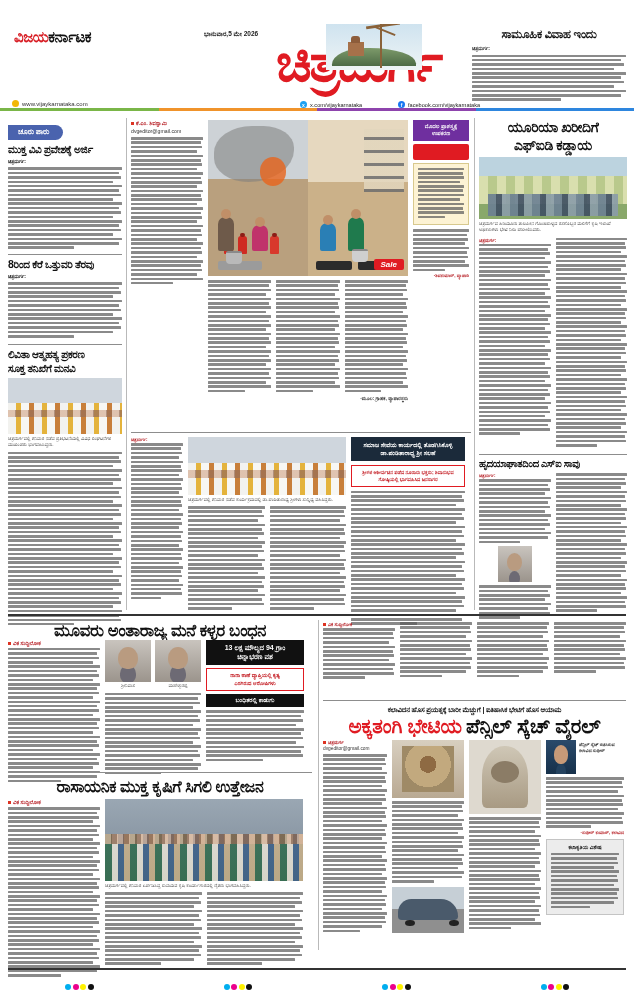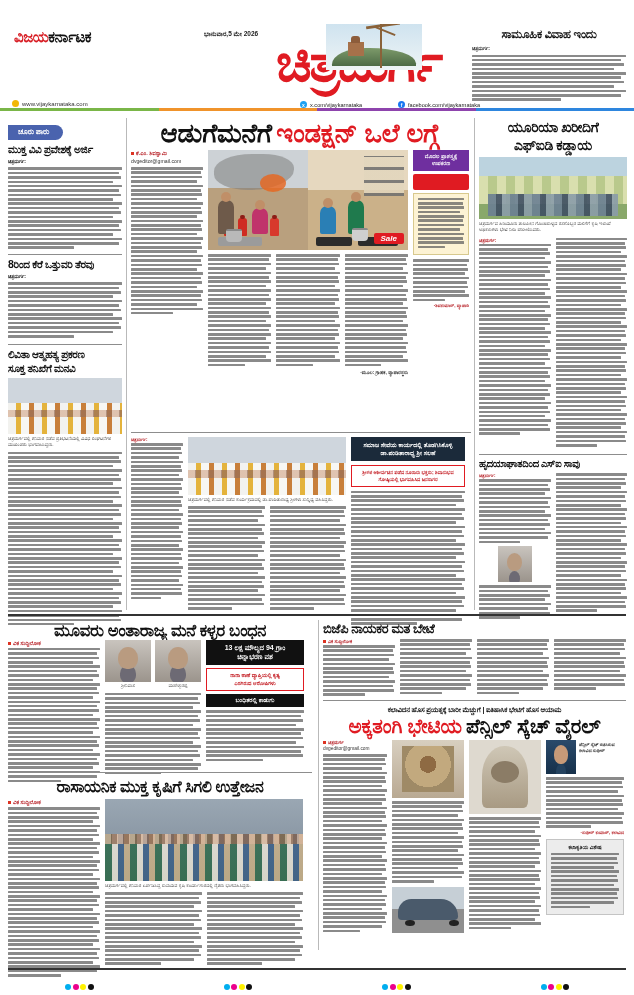--- a/index.html
+++ b/index.html
@@ -311,24 +311,20 @@
         <i></i>
         <i></i>
         <i></i>
         <i></i>
         <i></i>
         <i class="last"></i>
     </span>
   </div>
 
   <div class="col" style="left:131px;top:120px;width:338px;">
-    <div style="text-align:center;line-height:1;margin-bottom:4px;">
-      <span class="kn" style="font-size:26px;color:#111;">ಆಡುಗೆಮನೆಗೆ</span>
-      <span class="kn" style="font-size:26px;color:#e01b22;">ಇಂಡಕ್ಷನ್ ಒಲೆ ಲಗ್ಗೆ</span>
-    </div>
 
     <div style="display:flex;gap:5px;">
 
       <div style="width:72px;">
         <div class="byline">
           <span class="sq"></span>
           <span>ಕೆ.ಎಂ. ಶಿವಸ್ವಾಮಿ</span>
         </div>
         <div class="mail">dvgeditor@gmail.com</div>
         <span class="lines tight">
@@ -363,21 +359,21 @@
             <i></i>
             <i></i>
             <i></i>
             <i></i>
             <i></i>
             <i class="last"></i>
         </span>
       </div>
 
       <div style="flex:1;">
-        <div class="kitchen" style="height:100px;">
+        <div class="kitchen" style="height:156px;">
           <div class="k-left">
             <div class="smoke"></div>
               <div class="fire"></div>
             <div class="cyl" style="left:16%;"></div>
             <div class="cyl" style="left:30%;"></div>
             <div class="cyl" style="left:62%;background:#d8392c;"></div>
             <div class="person" style="left:10%;background:#6e5a4a;"></div>
             <div class="person" style="left:44%;height:26px;background:#c0336b;"></div>
             <div class="stove metal" style="left:10%;width:44%;"></div>
             <div class="pot" style="left:18%;bottom:8%;"></div>
@@ -1061,21 +1057,20 @@
                 <i></i>
                 <i class="last"></i>
             </span>
           </div>
         </div>
       </div>
     </div>
   </div>
 
   <div class="col" style="left:323px;top:622px;width:303px;">
-    <div class="hl" style="font-size:13px;margin-bottom:3px;">ಬಿಜೆಪಿ ನಾಯಕರ ಮತ ಬೇಟೆ</div>
     <div style="display:flex;gap:5px;">
       <div style="flex:1;">
         <div class="byline" style="font-size:4.8px;">
           <span class="sq"></span>
           <span>ವಿಕ ಸುದ್ದಿಲೋಕ</span>
         </div>
         <span class="lines tight">
           <i></i>
             <i></i>
             <i></i>

